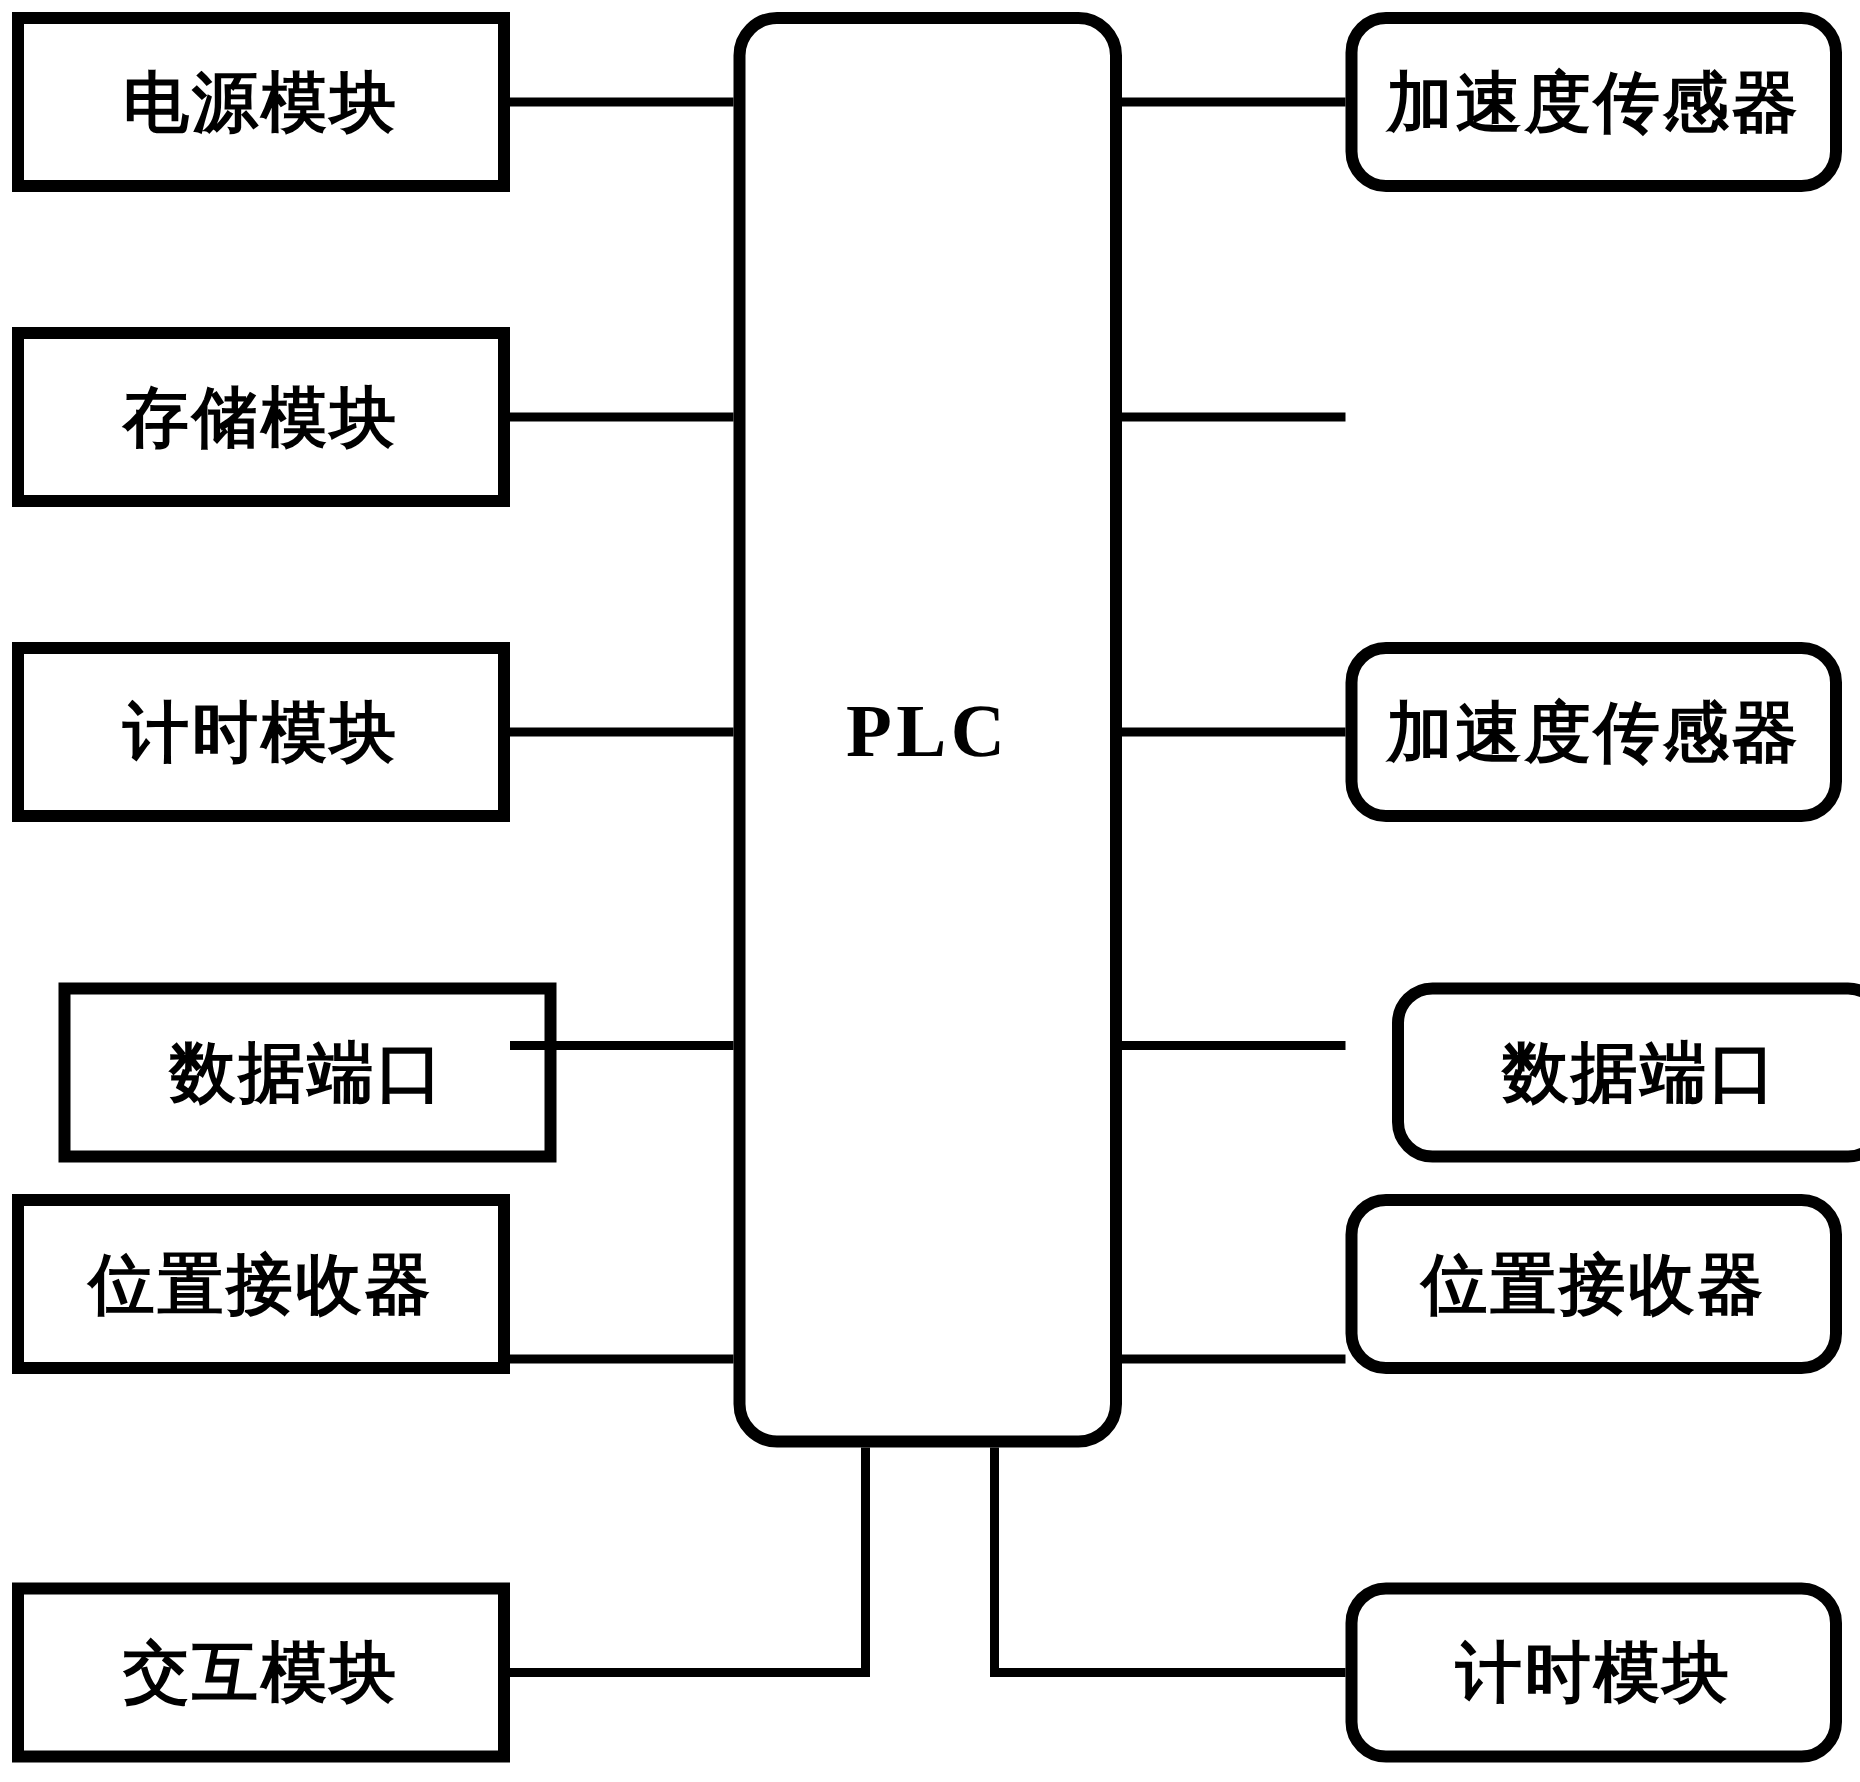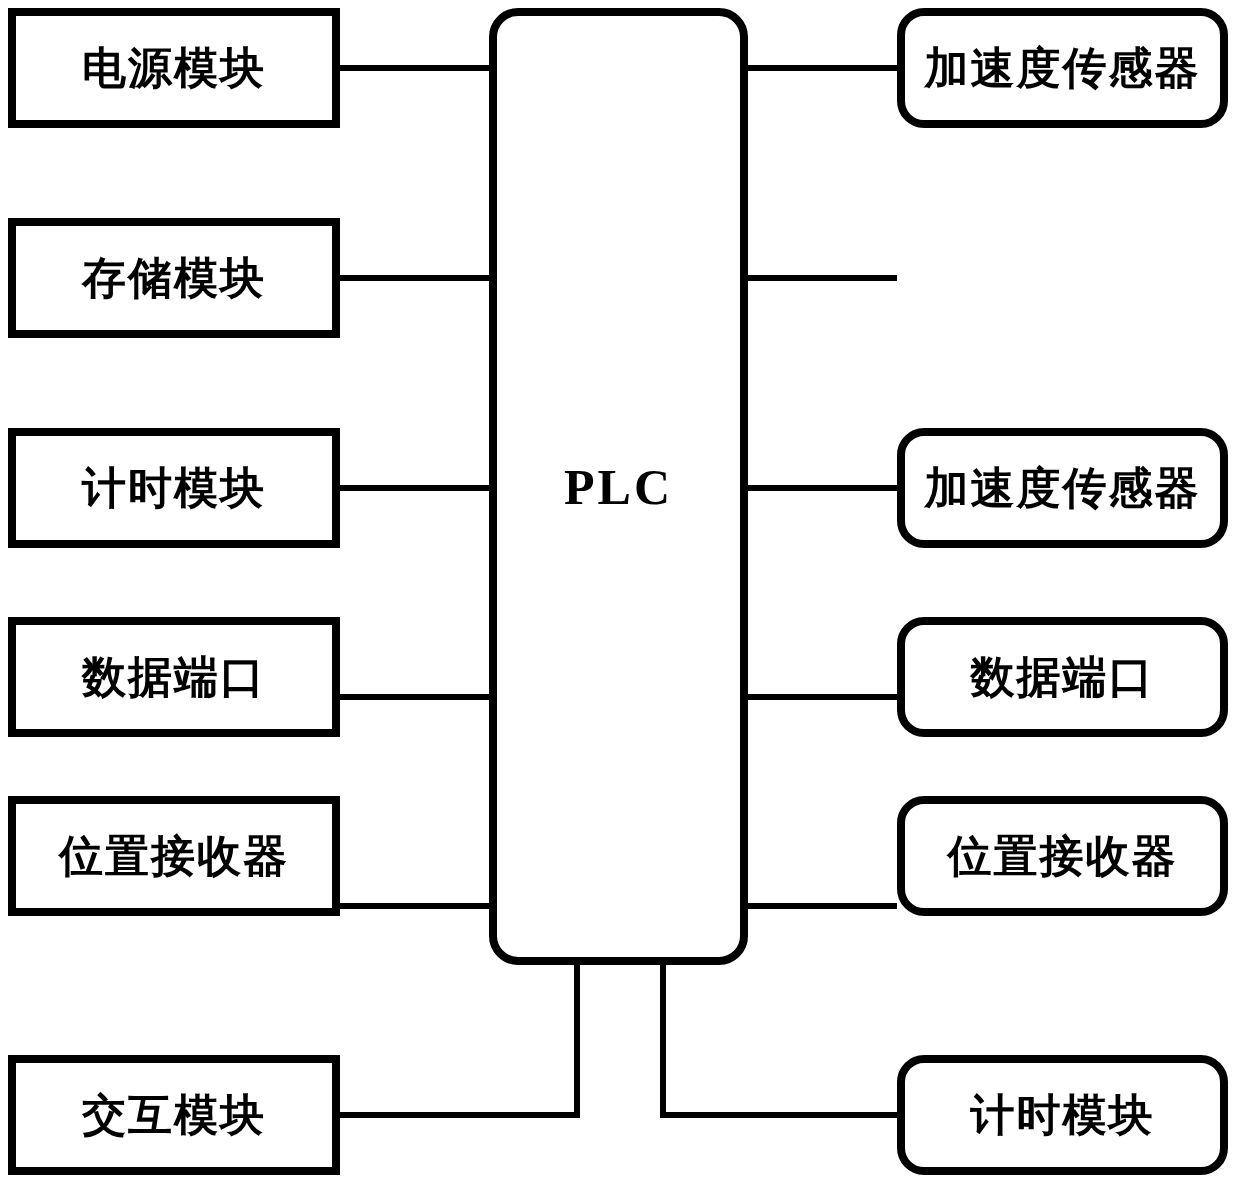--- a/index.html
+++ b/index.html
@@ -29,21 +29,21 @@
     font-weight: bold;
     color: var(--line, #000000);
     letter-spacing: 2px;
     white-space: nowrap;
   }
   .left-col  { left: 8px;   width: 332px; height: 120px; }
   .right-col { left: 897px; width: 331px; height: 120px; border-radius: 27px; }
   .row-0 { top: 8px; }
   .row-1 { top: 218px; }
   .row-2 { top: 428px; }
-  .row-3 { top: 617px; }
+  .row-3 { top: 655px; margin-left: 31px; }
   .row-4 { top: 796px; }
   .row-5 { top: 1055px; align-items: center; }
   .plc-box {
     left: 489px;
     top: 8px;
     width: 259px;
     height: 957px;
     border-radius: 29px;
   }
   .plc-box .label {

